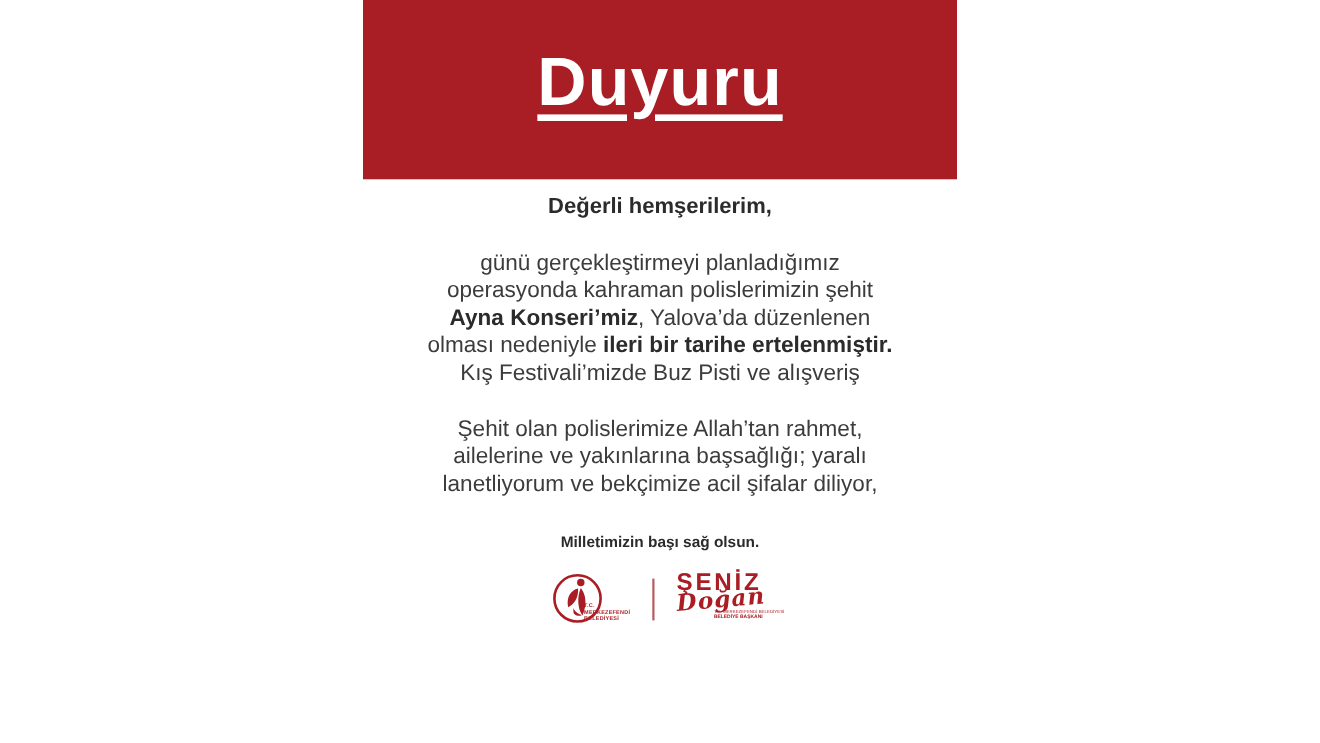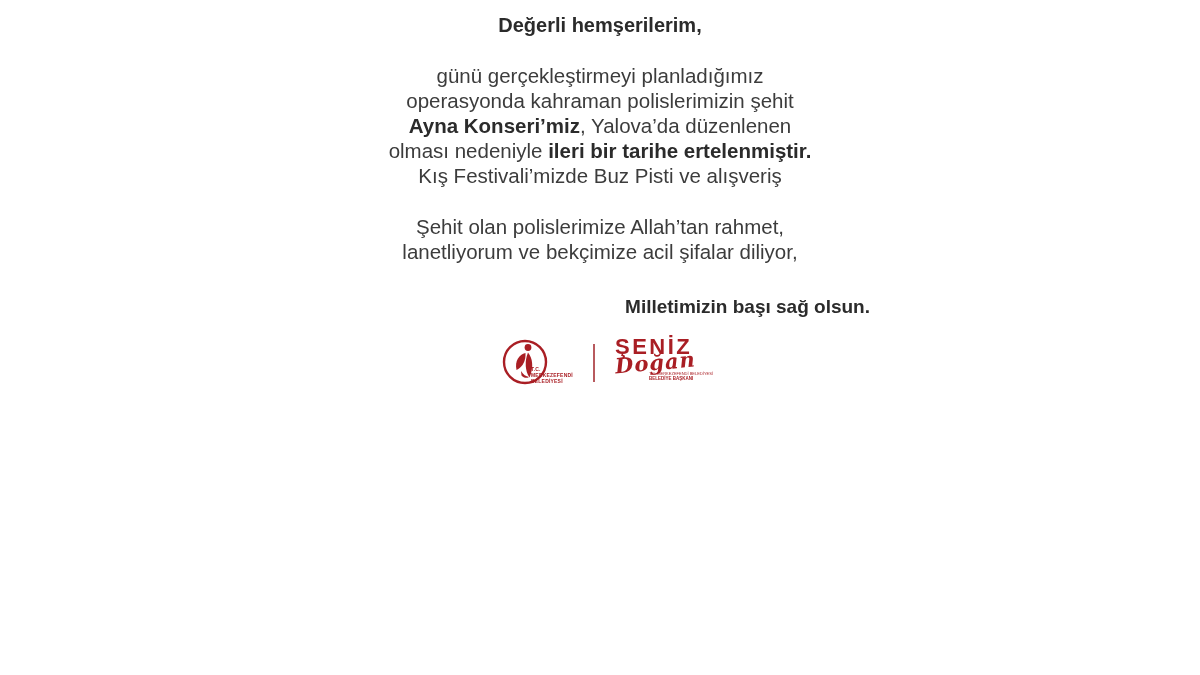--- a/index.html
+++ b/index.html
@@ -39,22 +39,22 @@
   }
   .paragraph{
     margin-top:26px;
     text-align:center;
     font-size:20.5px;line-height:25px;
     color:var(--text);
   }
   .paragraph .b{font-weight:700;color:var(--text-bold);}
   .closing{
     margin:32px 0 0;
-    text-align:right;
-    font-size:19px;font-weight:700;color:var(--text-bold);
+    text-align:center;
+    font-size:14px;font-weight:700;color:var(--text-bold);
   }
   .footer{
     margin-top:16px;
     display:flex;align-items:center;justify-content:center;
     gap:20px;height:58px;
   }
   
   .muni{position:relative;width:72px;height:54px;}
   .muni svg{position:absolute;left:0;top:2px;}
   .muni-text{
@@ -86,34 +86,38 @@
     text-align:left;white-space:nowrap;
   }
   .mayor-title .t2{font-weight:800;font-size:4.5px;}
 </style>
 </head>
 <body>
 
 <div class="canvas">
   <div class="poster">
 
+    <header class="banner">
+      <h1 class="title">Duyuru</h1>
+    </header>
 
     <main>
       <p class="salutation">Değerli hemşerilerim,</p>
 
       <div class="paragraph">
         <div class="line"><span>günü gerçekleştirmeyi planladığımız</span></div>
         <div class="line"><span>operasyonda kahraman polislerimizin şehit</span></div>
         <div class="line"><span class="b">Ayna Konseri’miz</span><span>, Yalova’da düzenlenen</span></div>
         <div class="line"><span>olması nedeniyle </span><span class="b">ileri bir tarihe ertelenmiştir.</span></div>
         <div class="line"><span>Kış Festivali’mizde Buz Pisti ve alışveriş</span></div>
       </div>
 
       <div class="paragraph">
         <div class="line"><span>Şehit olan polislerimize Allah’tan rahmet,</span></div>
+        <div class="line"><span>ailelerine ve yakınlarına başsağlığı; yaralı</span></div>
         <div class="line"><span>lanetliyorum ve bekçimize acil şifalar diliyor,</span></div>
       </div>
 
       <p class="closing">Milletimizin başı sağ olsun.</p>
 
       <div class="footer">
 
         <div class="muni">
           <svg width="48" height="48" viewBox="0 0 48 48">
             <circle cx="24" cy="24" r="21" fill="none" stroke="#A91E24" stroke-width="2.4"></circle>

